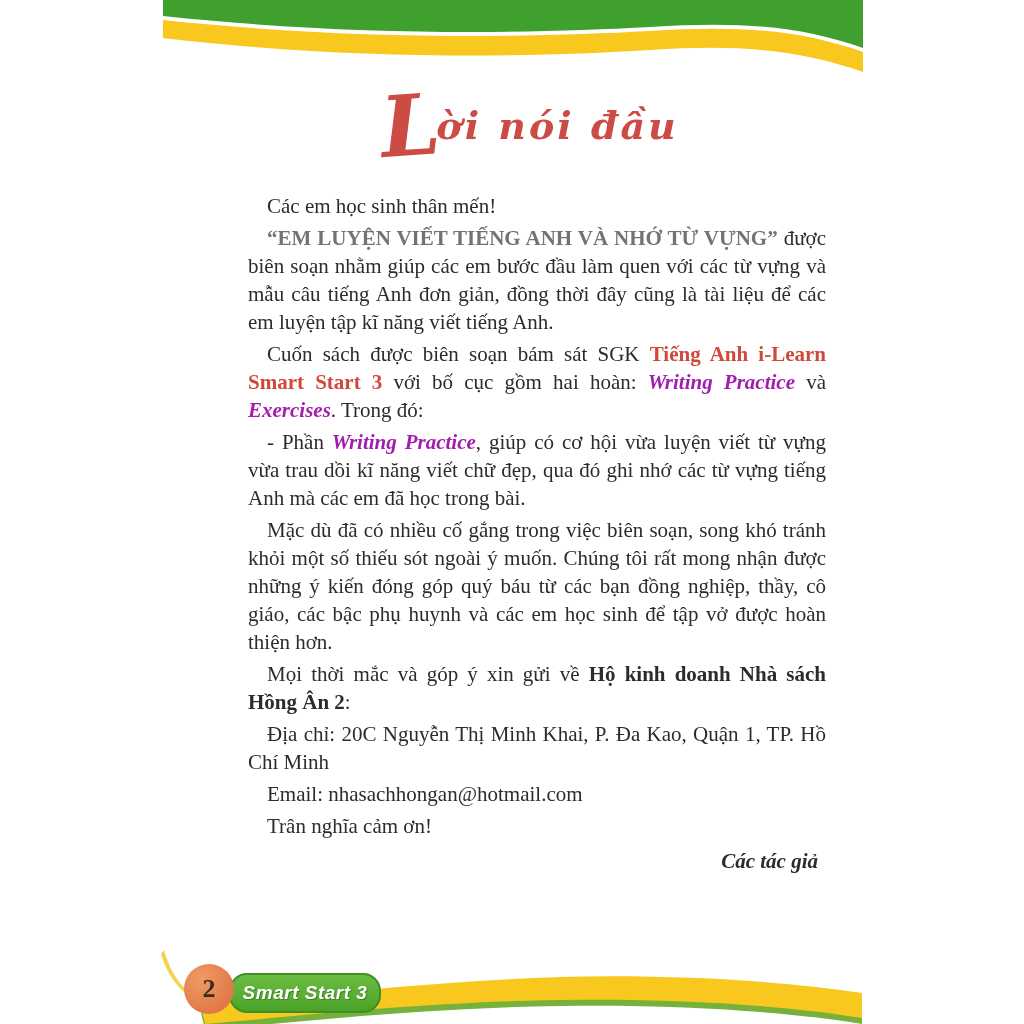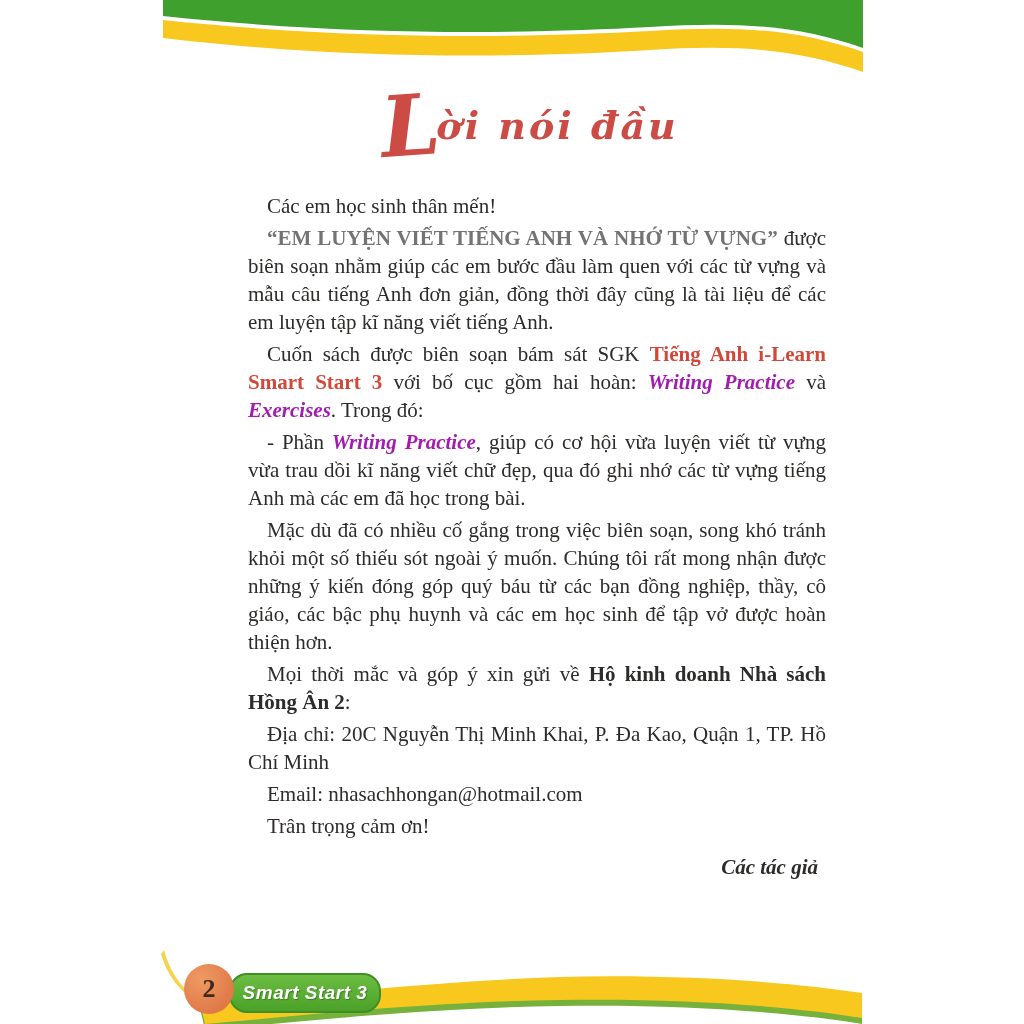--- a/index.html
+++ b/index.html
@@ -34,21 +34,21 @@
 
   
   .body-block{
     position:absolute;left:225px;top:192px;width:601px;
     font-size:21px;line-height:28px;
   }
   .para{margin:0 0 4px 0;}
   .para.body{text-align:justify;text-indent:19px;margin-left:23px;}
   .para.sign{
     text-align:right;font-weight:bold;font-style:italic;
-    margin-top:13px;padding-right:8px;
+    margin-top:7px;padding-right:8px;
   }
   .seg-red-bold{color:#737373;font-weight:bold;}
   .seg-red-brand{color:#d1483a;font-weight:bold;}
   .seg-red-italic{color:#a21caf;font-weight:bold;font-style:italic;}
   .seg-bold{font-weight:bold;}
 
   
   .footer-ribbon{position:absolute;left:0;top:940px;width:1024px;height:84px;}
   .series-pill{
     position:absolute;left:229px;top:973px;width:152px;height:40px;
@@ -90,21 +90,21 @@
 
   <div class="body-block">
       <p class="para body"><span>Các em học sinh thân mến!</span></p>
       <p class="para body"><span class="seg-red-bold">“EM LUYỆN VIẾT TIẾNG ANH VÀ NHỚ TỪ VỰNG”</span><span> được biên soạn nhằm giúp các em bước đầu làm quen với các từ vựng và mẫu câu tiếng Anh đơn giản, đồng thời đây cũng là tài liệu để các em luyện tập kĩ năng viết tiếng Anh.</span></p>
       <p class="para body"><span>Cuốn sách được biên soạn bám sát SGK </span><span class="seg-red-brand">Tiếng Anh i-Learn Smart Start 3</span><span> với bố cục gồm hai hoàn: </span><span class="seg-red-italic">Writing Practice</span><span> và </span><span class="seg-red-italic">Exercises</span><span>. Trong đó:</span></p>
       <p class="para body"><span>- Phần </span><span class="seg-red-italic">Writing Practice</span><span>, giúp có cơ hội vừa luyện viết từ vựng vừa trau dồi kĩ năng viết chữ đẹp, qua đó ghi nhớ các từ vựng tiếng Anh mà các em đã học trong bài.</span></p>
       <p class="para body"><span>Mặc dù đã có nhiều cố gắng trong việc biên soạn, song khó tránh khỏi một số thiếu sót ngoài ý muốn. Chúng tôi rất mong nhận được những ý kiến đóng góp quý báu từ các bạn đồng nghiệp, thầy, cô giáo, các bậc phụ huynh và các em học sinh để tập vở được hoàn thiện hơn.</span></p>
       <p class="para body"><span>Mọi thời mắc và góp ý xin gửi về </span><span class="seg-bold">Hộ kinh doanh Nhà sách Hồng Ân 2</span><span>:</span></p>
       <p class="para body"><span>Địa chỉ: 20C Nguyễn Thị Minh Khai, P. Đa Kao, Quận 1, TP. Hồ Chí Minh</span></p>
       <p class="para body"><span>Email: nhasachhongan@hotmail.com</span></p>
-      <p class="para body"><span>Trân trọng cảm ơn!</span></p>
+      <p class="para body"><span>Trân nghĩa cảm ơn!</span></p>
       <p class="para sign"><span>Các tác giả</span></p>
     </div>
 
   <svg class="footer-ribbon" viewBox="0 0 1024 84" xmlns="http://www.w3.org/2000/svg" aria-hidden="true">
     <path fill="#76b13c" d="M200,68 C300,64 420,48 560,43 C680,40 790,48 862,59 L862,84 C790,72 680,64 560,66 C420,68 300,82 205,90 Z"></path>
     <path fill="#f8c81e" d="M200,62 C300,58 420,42 560,37 C680,34 790,42 862,53 L862,78 C790,66 680,58 560,60 C420,62 300,76 205,84 Z"></path>
     <path fill="#f4d44e" d="M164,10 C172,38 186,56 214,65 C190,63 170,44 161,14 Z"></path>
   </svg>
 
   <div class="series-pill">

